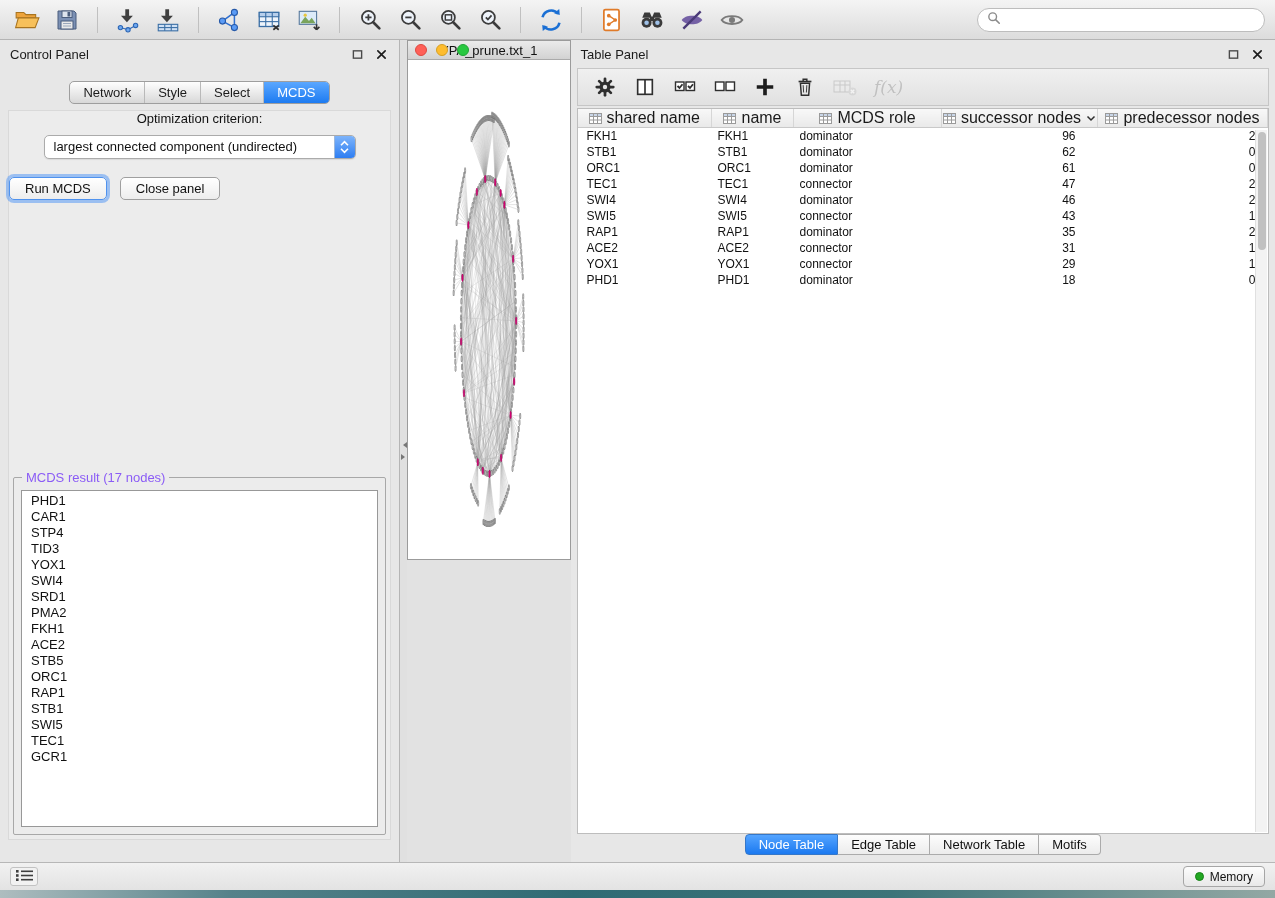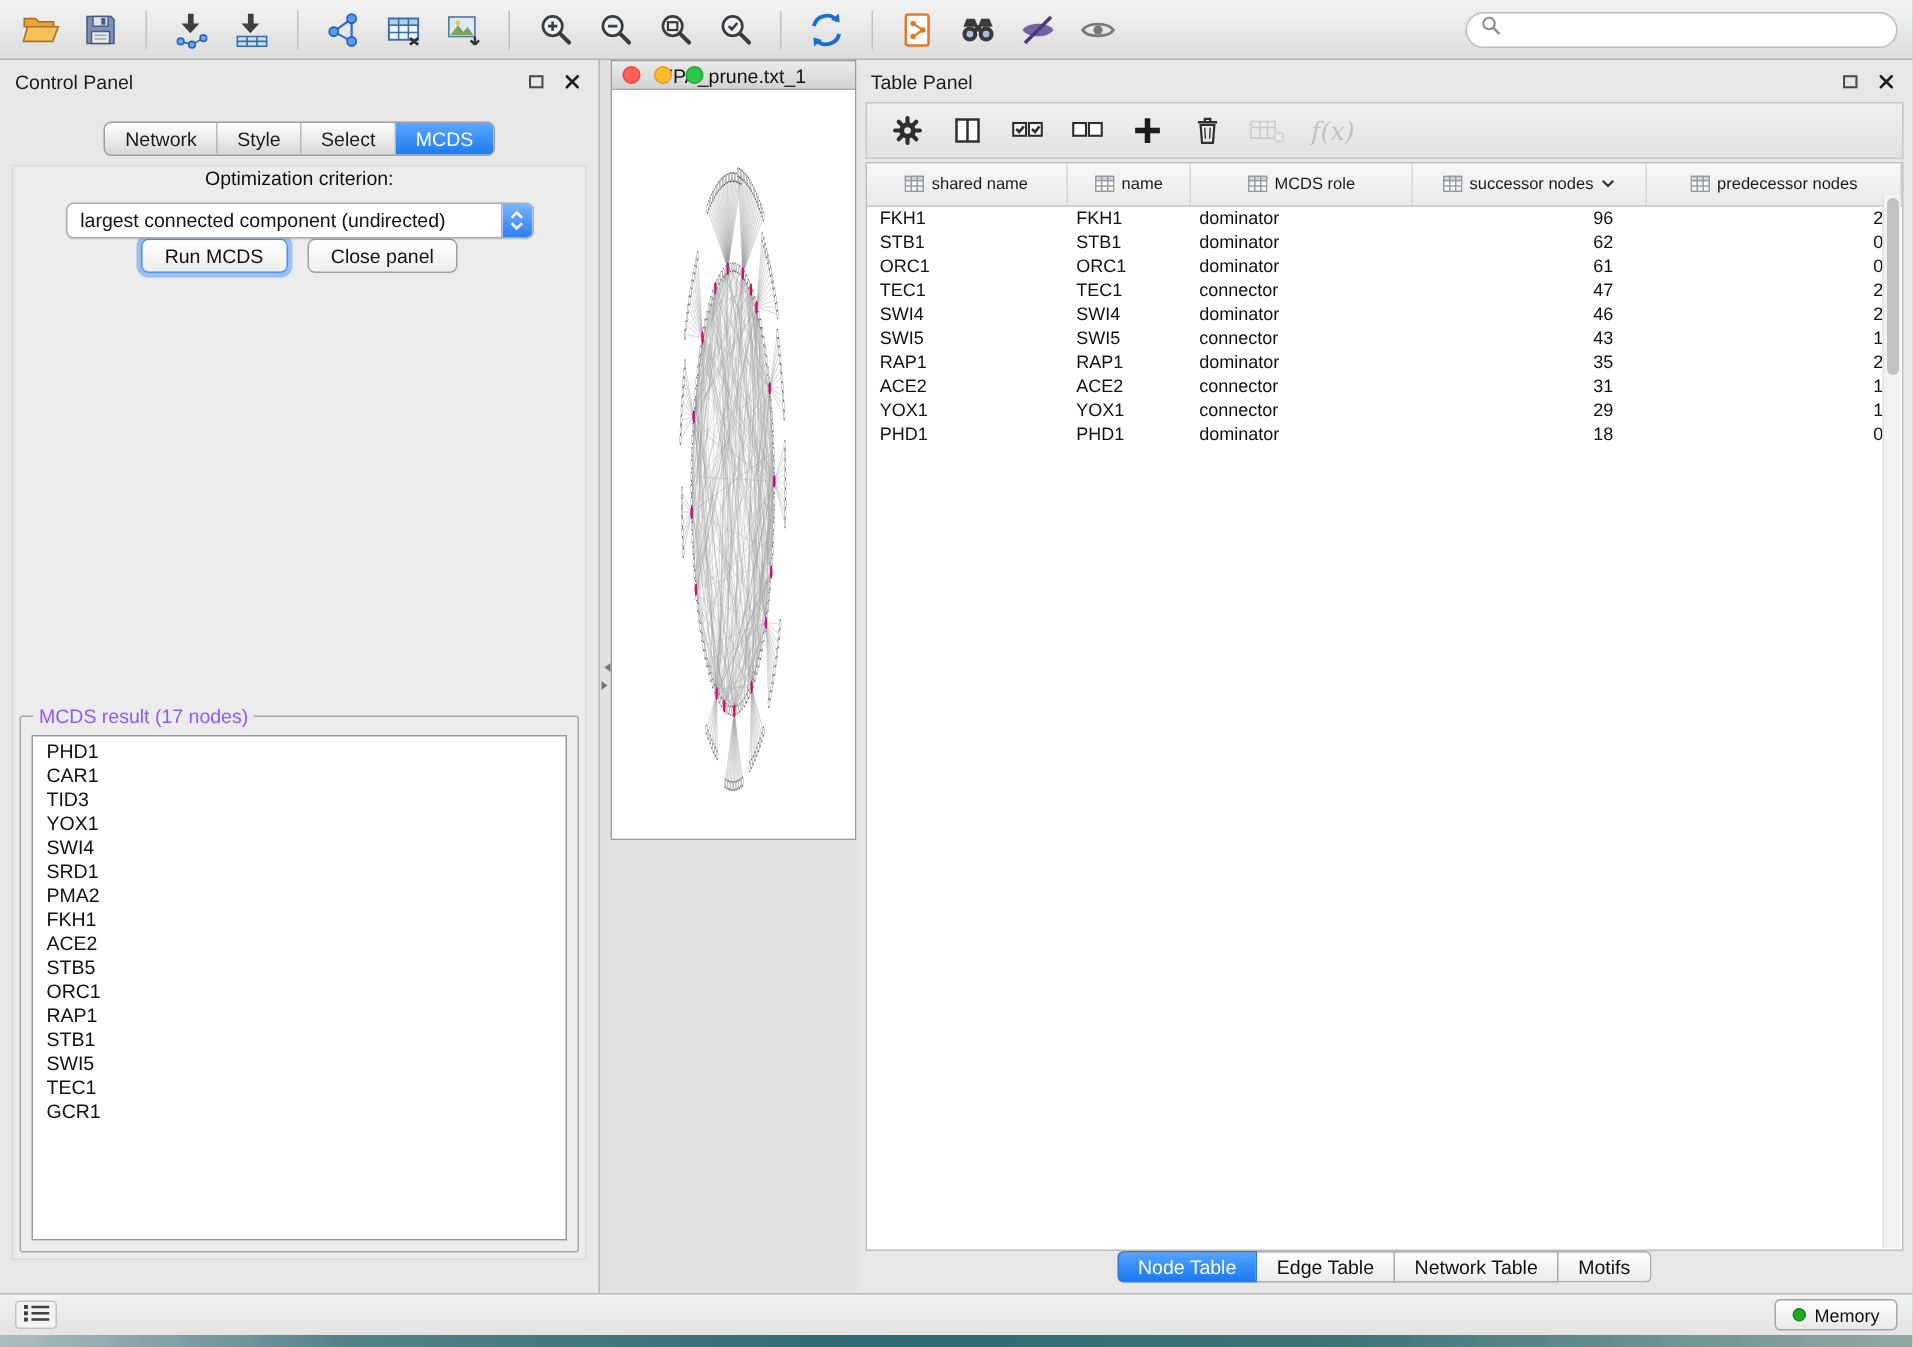--- a/index.html
+++ b/index.html
@@ -30,21 +30,21 @@
 .tab{padding:3px 13px;font-size:13px;color:#1c1c1c;border-left:1px solid #b9b9b9;cursor:pointer}
 .tab:first-child{border-left:none}
 .tab.active{background:linear-gradient(#5aa7ff,#1d7bf1);color:#fff}
 .cp-body{flex:1;margin:6px 8px 22px;background:#ececec;border:1px solid #d9d9d9;position:relative}
 .opt-label{text-align:center;font-size:13px;margin-top:0;color:#111}
 .combo{width:312px;height:24px;margin:9px auto 0;background:#fff;border:1px solid #ababab;border-radius:5px;
   position:relative;box-shadow:0 1px 1px rgba(0,0,0,.08);cursor:pointer}
 .combo-text{display:block;line-height:22px;padding-left:9px;font-size:13px;color:#111;white-space:nowrap}
 .combo-btn{position:absolute;right:0;top:0;bottom:0;width:21px;background:linear-gradient(#7db4fb,#2e7ef2);
   border-radius:0 4px 4px 0;display:flex;align-items:center;justify-content:center;border-left:1px solid #9cb8dd}
-.btn-row{display:flex;justify-content:center;gap:13px;margin-top:0}
+.btn-row{display:flex;gap:13px;margin-top:18px}
 .btn{height:23px;padding:0 15px;font:13px "Liberation Sans",sans-serif;color:#111;
   background:linear-gradient(#ffffff,#ededed);border:1px solid #9f9f9f;border-radius:5px;cursor:pointer}
 .btn.focused{border-color:#4f92ee;box-shadow:0 0 0 3px rgba(90,155,246,.55)}
 .groupbox{position:absolute;left:4px;right:4px;top:366px;bottom:4px;border:1px solid #a8a8a8;border-radius:2px}
 .legend{position:absolute;top:-8px;left:8px;background:#ececec;padding:0 4px;font-size:13px;color:#8b5cf6}
 .result-list{position:absolute;left:7px;right:7px;top:12px;bottom:7px;background:#fff;border:1px solid #989898;
   padding:2px 0 0 9px;overflow:hidden}
 .ritem{font-size:13px;line-height:16px;color:#111;cursor:default}
 
 
@@ -68,22 +68,22 @@
 
 
 .table-panel{flex:1;display:flex;flex-direction:column;background:#e7e7e7;min-height:0}
 .tp-toolbar{height:38px;margin:0 6px;background:linear-gradient(#f0f0f0,#e1e1e1);border:1px solid #c6c6c6;
   display:flex;align-items:center;gap:10px;padding:0 12px}
 .tt-btn{min-width:30px;height:32px;border:none;background:transparent;display:flex;align-items:center;justify-content:center;padding:0 2px;cursor:pointer}
 .tt-btn.disabled{opacity:.5;cursor:default}
 .tp-table-wrap{flex:1;margin:2px 6px 0;background:#fff;border:1px solid #bdbdbd;position:relative;overflow:hidden;min-height:0}
 table{border-collapse:collapse;table-layout:fixed;width:calc(100% - 13px)}
 .c1{width:134px}.c2{width:82px}.c3{width:148px}.c4{width:156px}.c5{width:170px}.c6{width:auto}
-thead th{height:28px;background:linear-gradient(#f8f8f8,#e9e9e9);border-right:1px solid #d6d6d6;border-bottom:1px solid #c9c9c9;
-  font-weight:normal;font-size:11px;color:#1a1a1a;overflow:hidden;white-space:nowrap;padding:0 4px;cursor:pointer}
+thead th{height:16px;background:linear-gradient(#f8f8f8,#e9e9e9);border-right:1px solid #d6d6d6;border-bottom:1px solid #c9c9c9;
+  font-weight:normal;font-size:16px;color:#1a1a1a;overflow:hidden;white-space:nowrap;padding:0 4px;cursor:pointer}
 .th-inner{display:flex;align-items:center;justify-content:center;gap:5px}
 .th-ic,.th-sort{display:inline-flex;align-items:center}
 tbody td{height:16px;font-size:12px;color:#111;padding:0 6px;white-space:nowrap;overflow:hidden}
 tbody td:first-child{padding-left:9px}
 tbody td:nth-child(4){text-align:right;padding-right:22px}
 tbody td:nth-child(5){text-align:right;padding-right:12px}
 .scrollbar{position:absolute;top:21px;right:1px;bottom:1px;width:12px;background:#f3f3f3;border-left:1px solid #e0e0e0;cursor:pointer}
 .thumb{position:absolute;top:2px;left:2px;width:8px;height:118px;background:#c1c1c1;border-radius:4px}
 .tp-tabs{height:28px;display:flex;align-items:flex-start;justify-content:center}
 .btab{padding:2px 13px;font-size:13px;background:linear-gradient(#fdfdfd,#ececec);border:1px solid #ababab;border-left:none;color:#111;cursor:pointer}
@@ -301,20 +301,21 @@
         </div>
         <div class="btn-row">
           <button class="btn focused">Run MCDS</button>
           <button class="btn">Close panel</button>
         </div>
         <div class="groupbox">
           <span class="legend">MCDS result (17 nodes)</span>
           <div class="result-list">
               <div class="ritem">PHD1</div>
               <div class="ritem">CAR1</div>
+              <div class="ritem">STP4</div>
               <div class="ritem">TID3</div>
               <div class="ritem">YOX1</div>
               <div class="ritem">SWI4</div>
               <div class="ritem">SRD1</div>
               <div class="ritem">PMA2</div>
               <div class="ritem">FKH1</div>
               <div class="ritem">ACE2</div>
               <div class="ritem">STB5</div>
               <div class="ritem">ORC1</div>
               <div class="ritem">RAP1</div>

